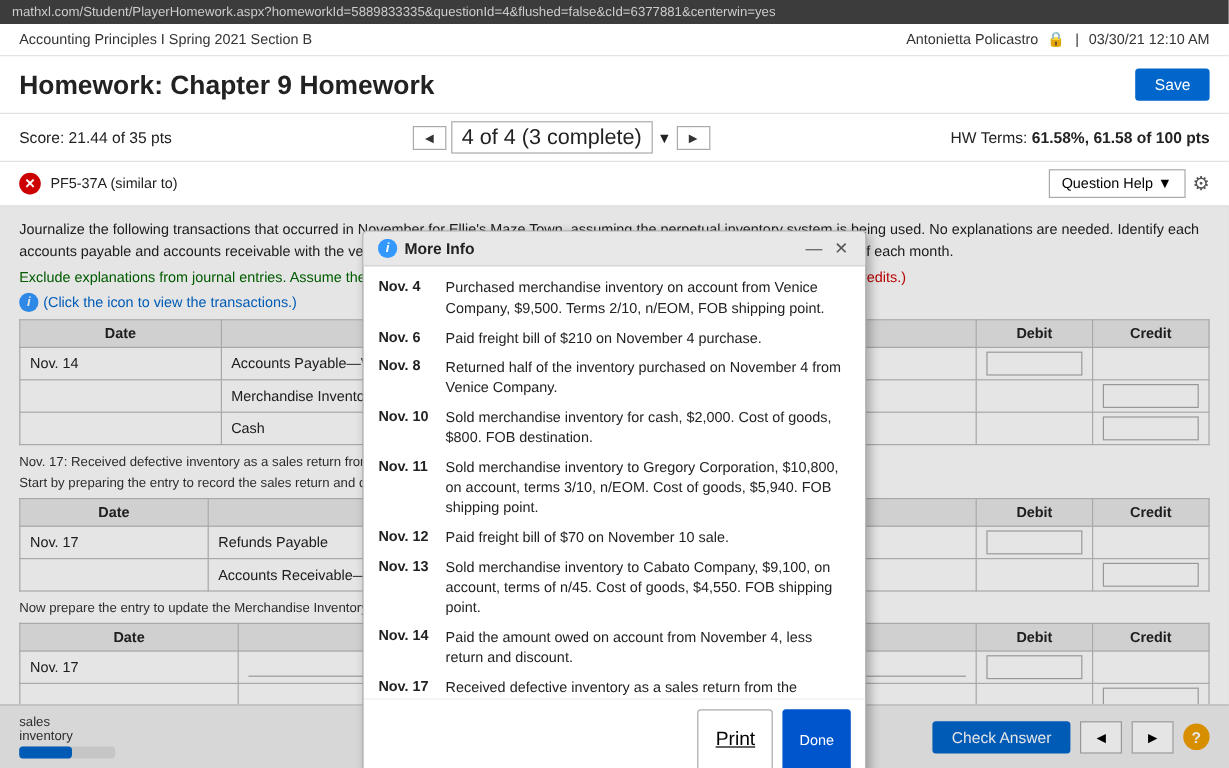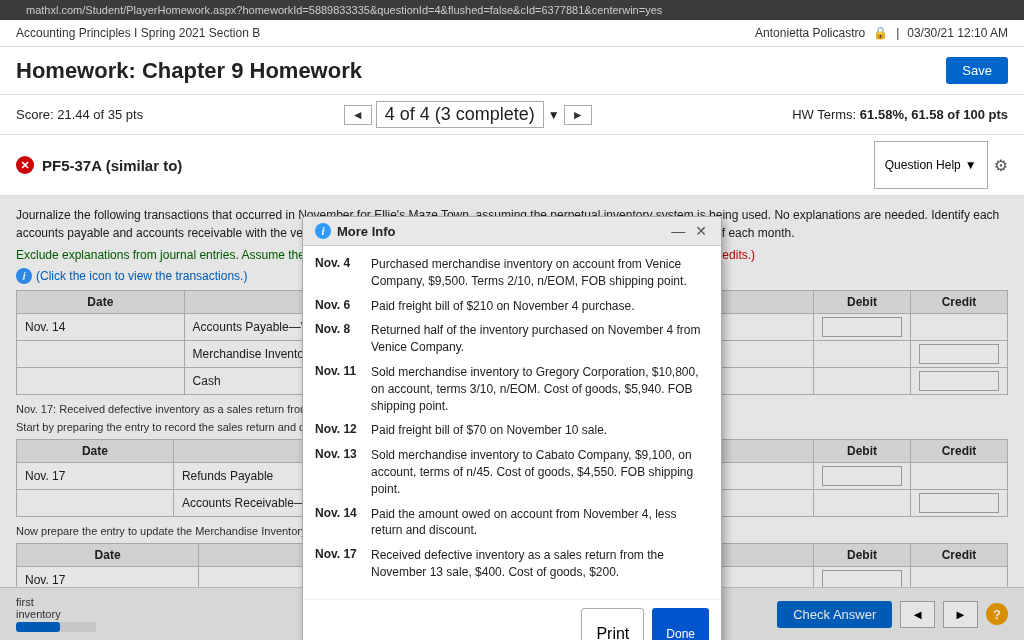--- a/index.html
+++ b/index.html
@@ -3,21 +3,21 @@
   <meta charset="utf-8">
   <style>
     * { box-sizing: border-box; margin: 0; padding: 0; }
     body { font-family: Arial, sans-serif; font-size: 13px; background: #f5f5f5; color: #222; }
 
     
     .browser-bar {
       background: #3c3c3c;
       color: #ccc;
       font-size: 11px;
-      padding: 4px 26px;
+      padding: 4px 10px;
       display: flex;
       align-items: center;
     }
 
     
     .top-header {
       background: #fff;
       border-bottom: 1px solid #ddd;
       padding: 6px 16px;
       display: flex;
@@ -88,27 +88,27 @@
     
     .question-bar {
       background: #fff;
       padding: 6px 16px;
       display: flex;
       justify-content: space-between;
       align-items: center;
       border-bottom: 1px solid #e0e0e0;
     }
     .question-label {
-      font-size: 15px;
-      font-weight: bold;
+      font-size: 12px;
+      font-weight: normal;
     }
     .question-help-btn {
       background: #fff;
       border: 1px solid #aaa;
-      padding: 16px 10px;
+      padding: 4px 10px;
       cursor: pointer;
       font-size: 12px;
       display: flex;
       align-items: center;
       gap: 4px;
       margin-left: 23px;
     }
     .gear-icon {
       font-size: 16px;
       cursor: pointer;
@@ -536,20 +536,24 @@
           </div>
           <div class="modal-row">
             <span class="modal-date">Nov. 6</span>
             <span class="modal-desc">Paid freight bill of $210 on November 4 purchase.</span>
           </div>
           <div class="modal-row">
             <span class="modal-date">Nov. 8</span>
             <span class="modal-desc">Returned half of the inventory purchased on November 4 from Venice Company.</span>
           </div>
           <div class="modal-row">
+            <span class="modal-date">Nov. 10</span>
+            <span class="modal-desc">Sold merchandise inventory for cash, $2,000. Cost of goods, $800. FOB destination.</span>
+          </div>
+          <div class="modal-row">
             <span class="modal-date">Nov. 11</span>
             <span class="modal-desc">Sold merchandise inventory to Gregory Corporation, $10,800, on account, terms 3/10, n/EOM. Cost of goods, $5,940. FOB shipping point.</span>
           </div>
           <div class="modal-row">
             <span class="modal-date">Nov. 12</span>
             <span class="modal-desc">Paid freight bill of $70 on November 10 sale.</span>
           </div>
           <div class="modal-row">
             <span class="modal-date">Nov. 13</span>
             <span class="modal-desc">Sold merchandise inventory to Cabato Company, $9,100, on account, terms of n/45. Cost of goods, $4,550. FOB shipping point.</span>
@@ -568,21 +572,21 @@
         <button class="modal-done-btn">Done</button>
       </div>
     </div>
   </div>
 
 </div>
 
 <div class="bottom-bar">
   <div class="parts-remaining">
     <div>
-      <span>first</span><br>
+      <span>sales</span><br>
       <span>inventory</span>
     </div>
     <div class="progress-bar-outer">
       <div class="progress-bar-inner"></div>
     </div>
   </div>
   <button class="clear-all-btn">Clear All</button>
   <div class="bottom-right">
     <button class="check-answer-btn">Check Answer</button>
     <button class="bottom-nav-btn">◄</button>

